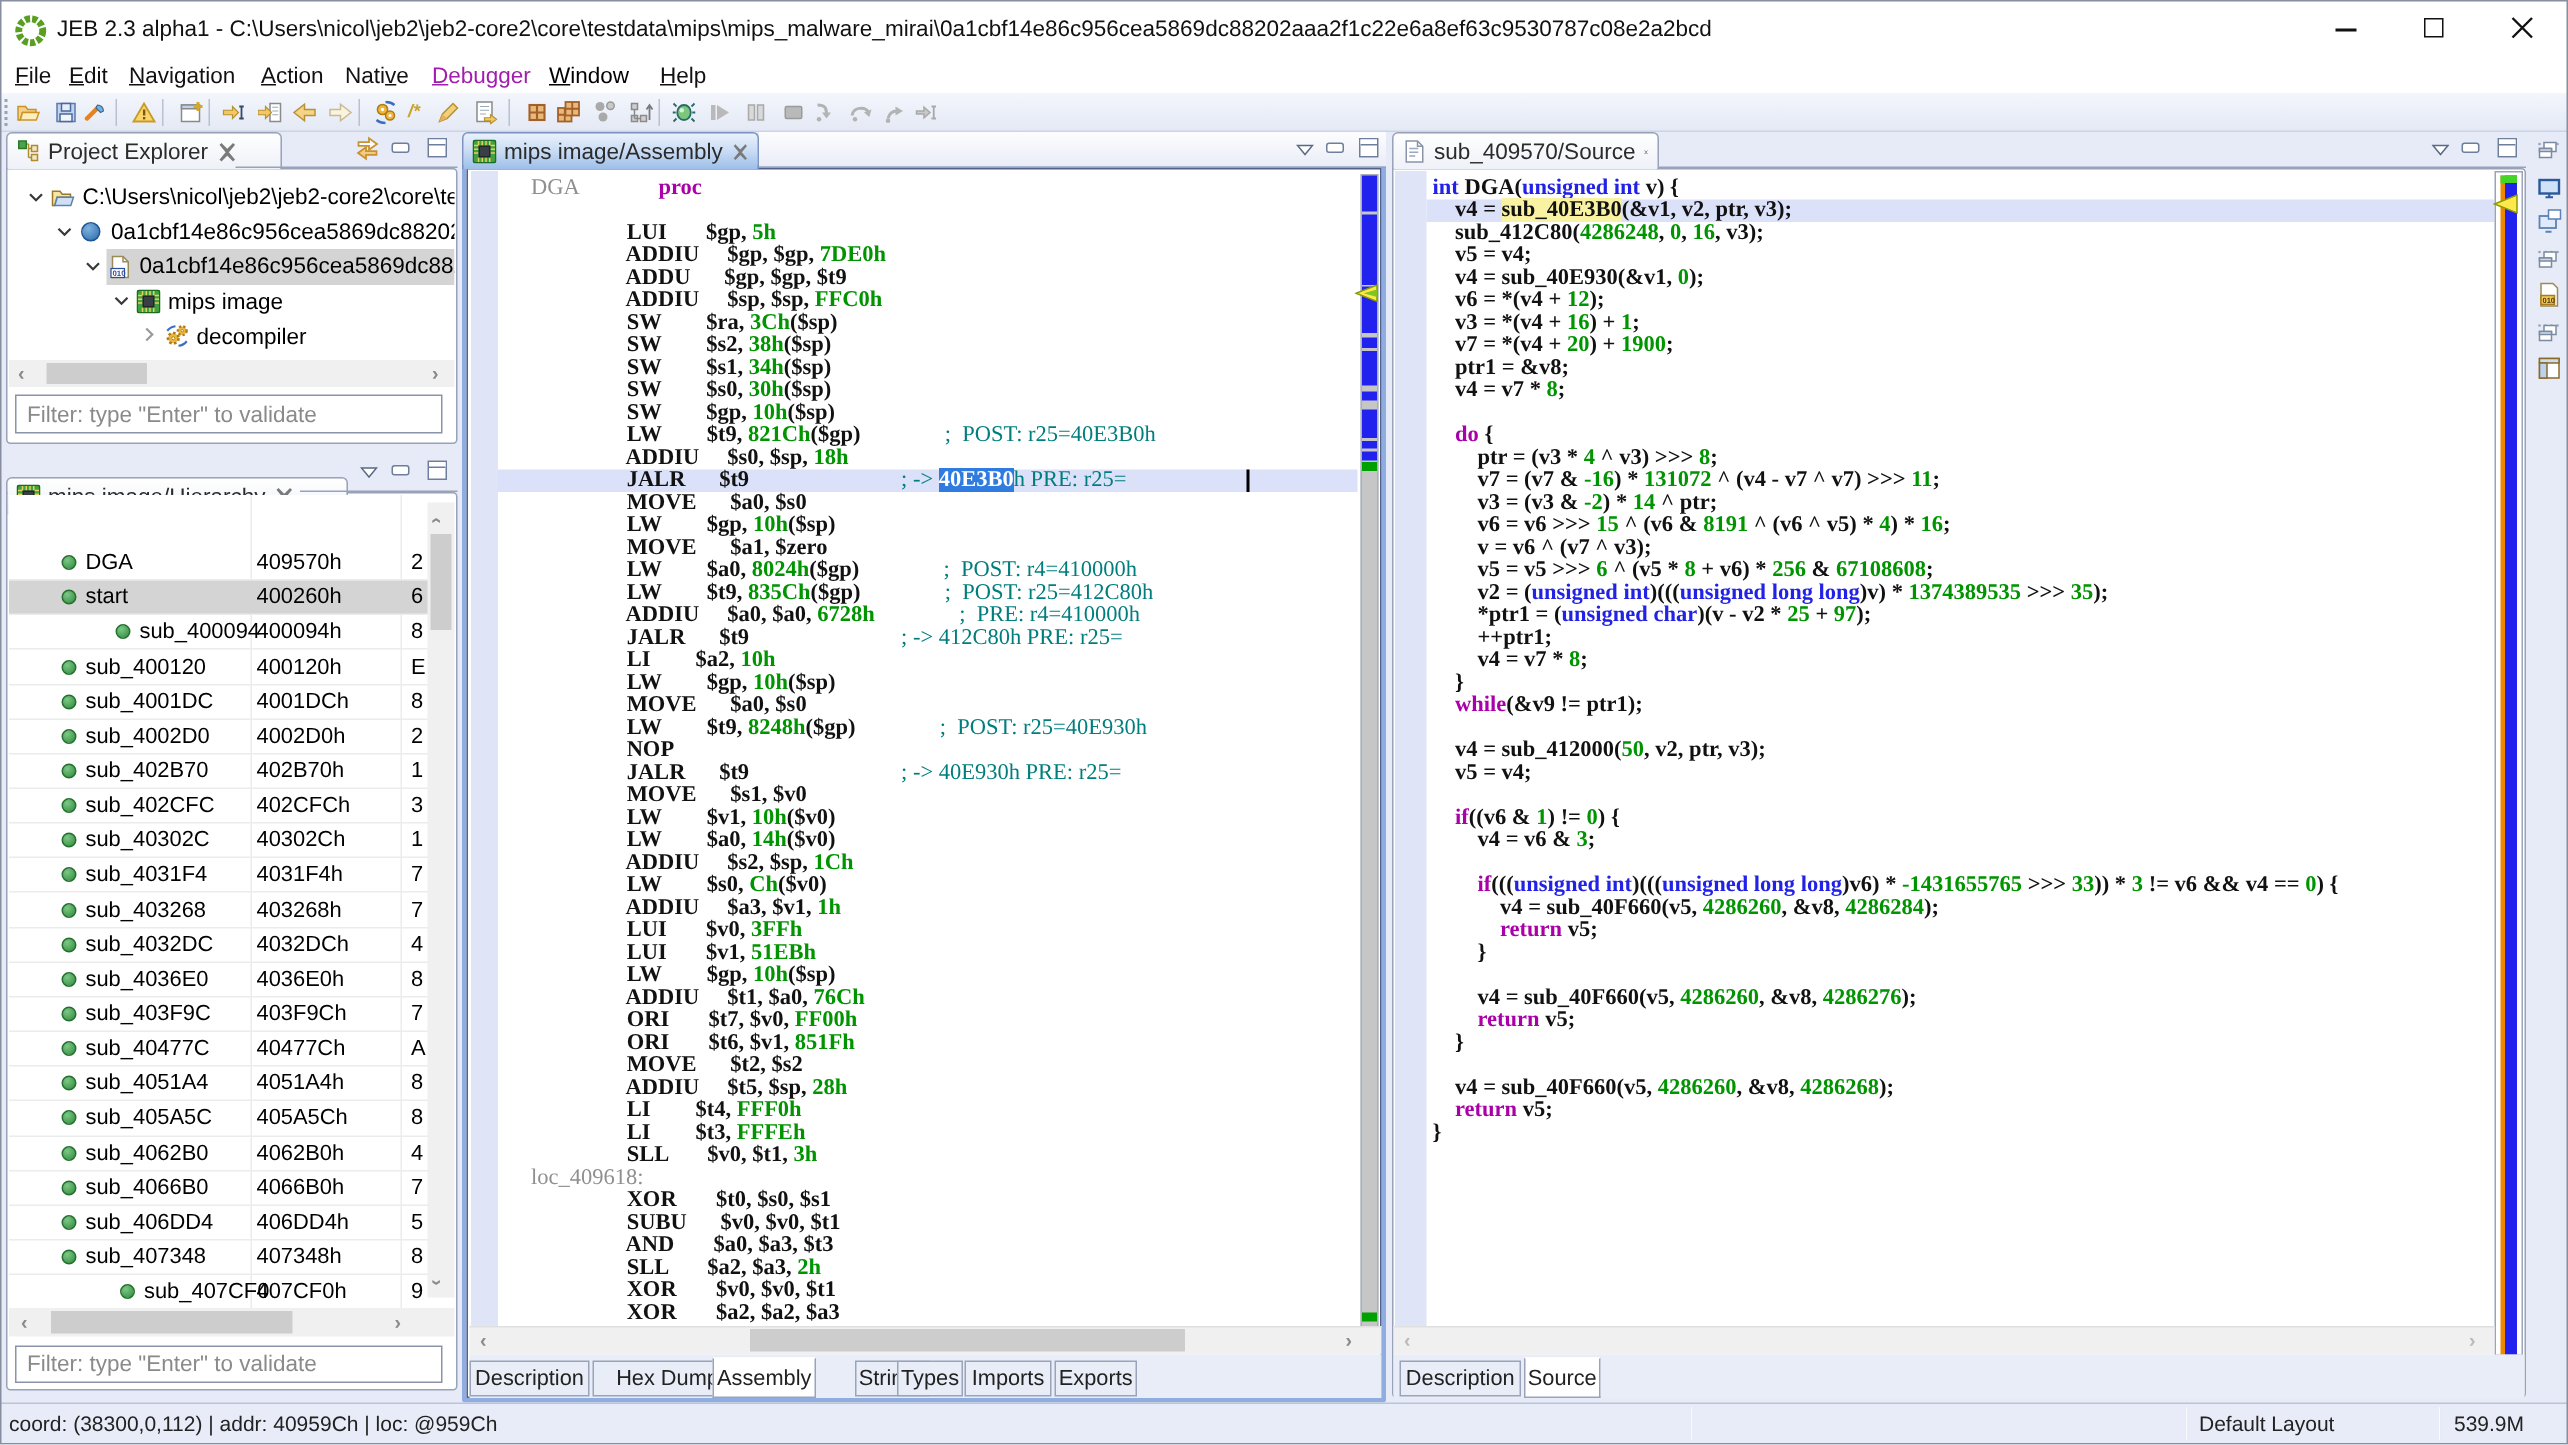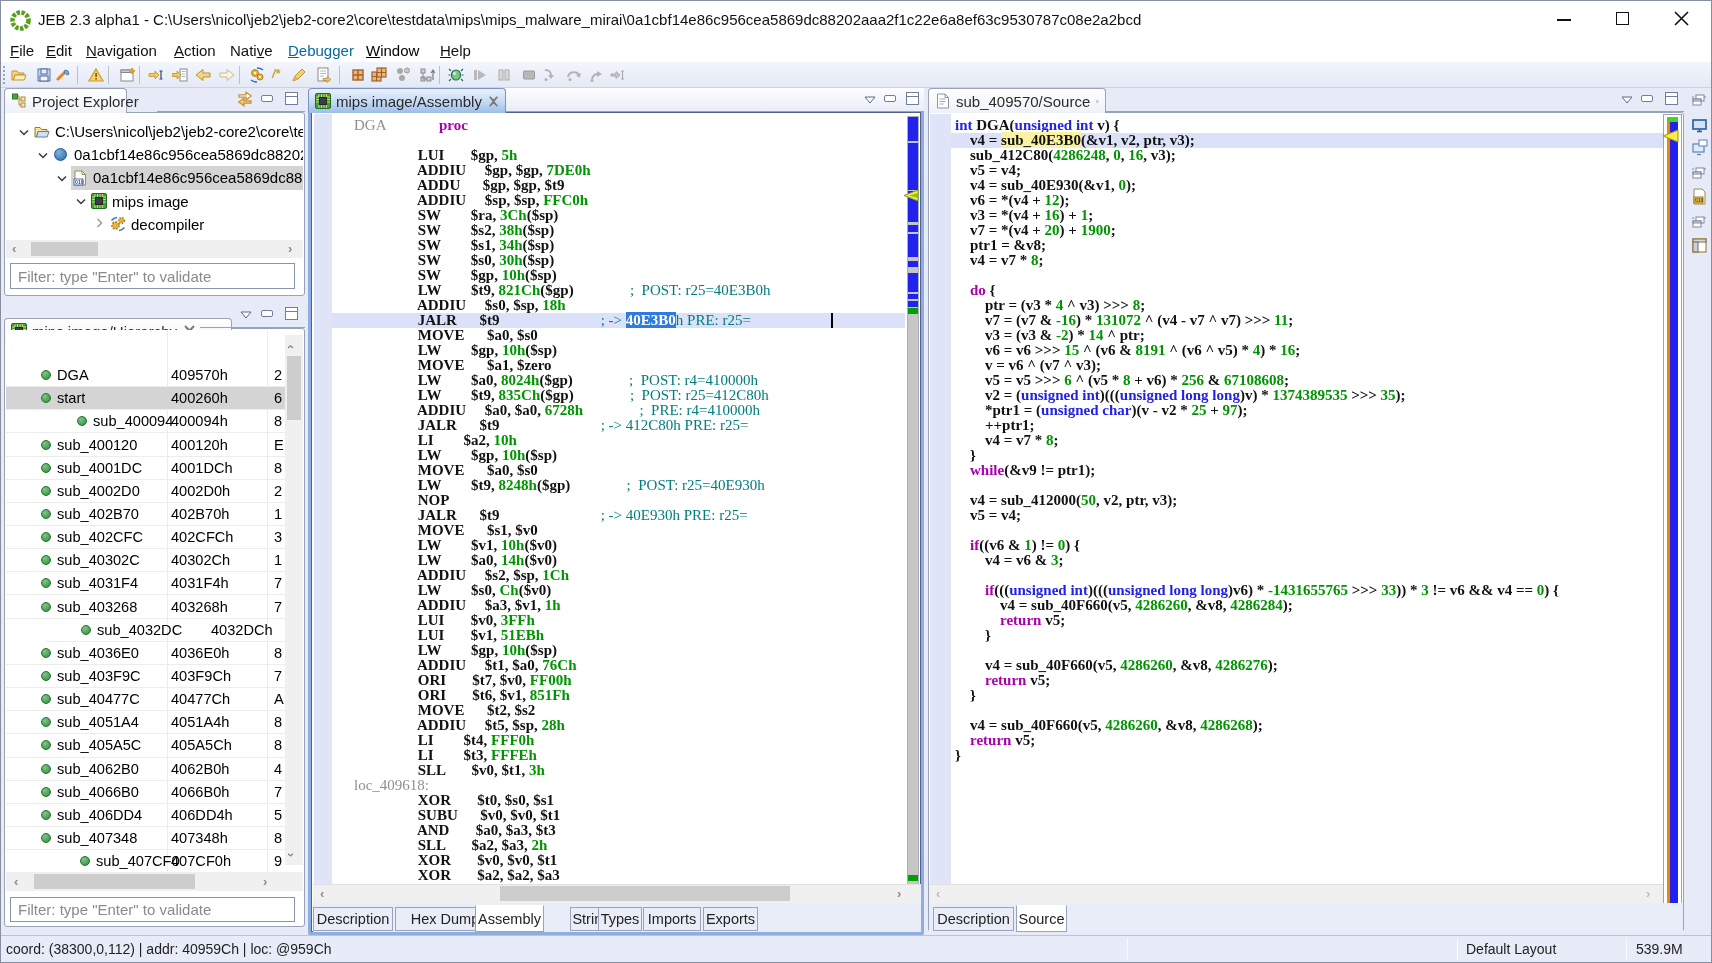--- a/index.html
+++ b/index.html
@@ -42,21 +42,21 @@
 <div class="ab" style="left:1616px;top:12px;width:13px;height:13px;border:1.6px solid #111"></div>
 <svg class="ab" style="left:1674px;top:11px" width="15" height="15" viewBox="0 0 15 15">
 <path d="M1 1 L14 14 M14 1 L1 14" stroke="#111" stroke-width="1.6"></path>
   </svg>
 <div class="ab" style="left:0;top:40px;width:1712px;height:22px;background:#fff"></div>
 <div class="ab" style="left:10px;top:42px;font-size:15px;color:#111"><u>F</u>ile</div>
 <div class="ab" style="left:46px;top:42px;font-size:15px;color:#111"><u>E</u>dit</div>
 <div class="ab" style="left:86px;top:42px;font-size:15px;color:#111"><u>N</u>avigation</div>
 <div class="ab" style="left:174px;top:42px;font-size:15px;color:#111"><u>A</u>ction</div>
 <div class="ab" style="left:230px;top:42px;font-size:15px;color:#111">Nati<u>v</u>e</div>
-<div class="ab" style="left:288px;top:42px;font-size:15px;color:#0369a1"><u>D</u>ebugger</div>
+<div class="ab" style="left:288px;top:42px;font-size:15px;color:#a21caf"><u>D</u>ebugger</div>
 <div class="ab" style="left:366px;top:42px;font-size:15px;color:#000000"><u>W</u>indow</div>
 <div class="ab" style="left:440px;top:42px;font-size:15px;color:#111"><u>H</u>elp</div>
 <div class="ab" style="left:0;top:62px;width:1712px;height:26px;background:linear-gradient(#f3f6fc,#e4e9f5);border-bottom:1px solid #ccd3e3"></div>
 <div class="ab" style="left:3px;top:66px;width:1px;height:18px;border-left:2px dotted #9aa2b5"></div>
 <div class="ab" style="left:77px;top:66px;width:1px;height:18px;background:#b9c0d2"></div>
 <div class="ab" style="left:108px;top:66px;width:1px;height:18px;background:#b9c0d2"></div>
 <div class="ab" style="left:139px;top:66px;width:1px;height:18px;background:#b9c0d2"></div>
 <div class="ab" style="left:239px;top:66px;width:1px;height:18px;background:#b9c0d2"></div>
 <div class="ab" style="left:339px;top:66px;width:1px;height:18px;background:#b9c0d2"></div>
 <div class="ab" style="left:439px;top:66px;width:1px;height:18px;background:#b9c0d2"></div>
@@ -169,21 +169,21 @@
 <div class="ab" style="left:589px;top:67px;width:16px;height:16px"><svg width="16" height="16" viewBox="0 0 16 16">
       <path d="M3 12 C4 8 6 7 9 7" stroke="#b3b3b3" stroke-width="2" fill="none"></path>
       <path d="M8 4 L13 7 L8 10 Z" fill="#b3b3b3"></path>
       <circle cx="3" cy="13.5" r="1.5" fill="#b3b3b3"></circle>
     </svg></div>
 <div class="ab" style="left:610px;top:67px;width:16px;height:16px"><svg width="16" height="16" viewBox="0 0 16 16">
       <path d="M1 7 L6 7 L6 4.5 L10 8 L6 11.5 L6 9 L1 9 Z" fill="#c9c9c9" stroke="#a9a9a9"></path>
       <path d="M12.5 4 V12 M11 4 H14 M11 12 H14" stroke="#a9a9a9" stroke-width="1.2"></path>
     </svg></div>
 <div class="ab" style="left:4px;top:112px;width:301px;height:184px;background:#fff;border:1px solid #98a2b8;border-radius:0 3px 3px 3px"></div>
-<div class="ab tab" style="left:4px;width:123px">
+<div class="ab tab" style="left:4px;width:184px">
     <span class="ticon"><svg width="16" height="16" viewBox="0 0 16 16">
         <path d="M4 3 H8 M8 3 V12 M8 6 H11 M8 12 H11" stroke="#b08c28" fill="none"></path>
         <rect x="1.5" y="1" width="5" height="5" fill="#4aa34a" stroke="#2a7a2a"></rect>
         <rect x="10" y="4" width="4" height="4" fill="#f0e6c8" stroke="#b08c28"></rect>
         <rect x="10" y="10" width="4" height="4" fill="#f0e6c8" stroke="#b08c28"></rect>
       </svg></span>
     <span class="tx">Project Explorer</span>
     <svg width="13" height="13" viewBox="0 0 13 13" style="margin-left:6px">
       <path d="M2 1 L6.5 5.5 L11 1 M2 12 L6.5 7.5 L11 12 M2 1 L11 12 M11 1 L2 12" stroke="#7a7a7a" stroke-width="1.8" fill="none"></path>
     </svg>
@@ -345,21 +345,21 @@
       <span>sub_4031F4</span>
       <span class="ab" style="left:165px">4031F4h</span>
       <span class="ab" style="left:268px">7</span>
     </div>
 <div class="hrow" style="top:265.50px;">
       <span class="gdot"></span>
       <span>sub_403268</span>
       <span class="ab" style="left:165px">403268h</span>
       <span class="ab" style="left:268px">7</span>
     </div>
-<div class="hrow" style="top:288.65px;margin-left:40px;">
+<div class="hrow" style="top:288.65px;">
       <span class="gdot"></span>
       <span>sub_4032DC</span>
       <span class="ab" style="left:165px">4032DCh</span>
       <span class="ab" style="left:268px">4</span>
     </div>
 <div class="hrow" style="top:311.80px;">
       <span class="gdot"></span>
       <span>sub_4036E0</span>
       <span class="ab" style="left:165px">4036E0h</span>
       <span class="ab" style="left:268px">8</span>

